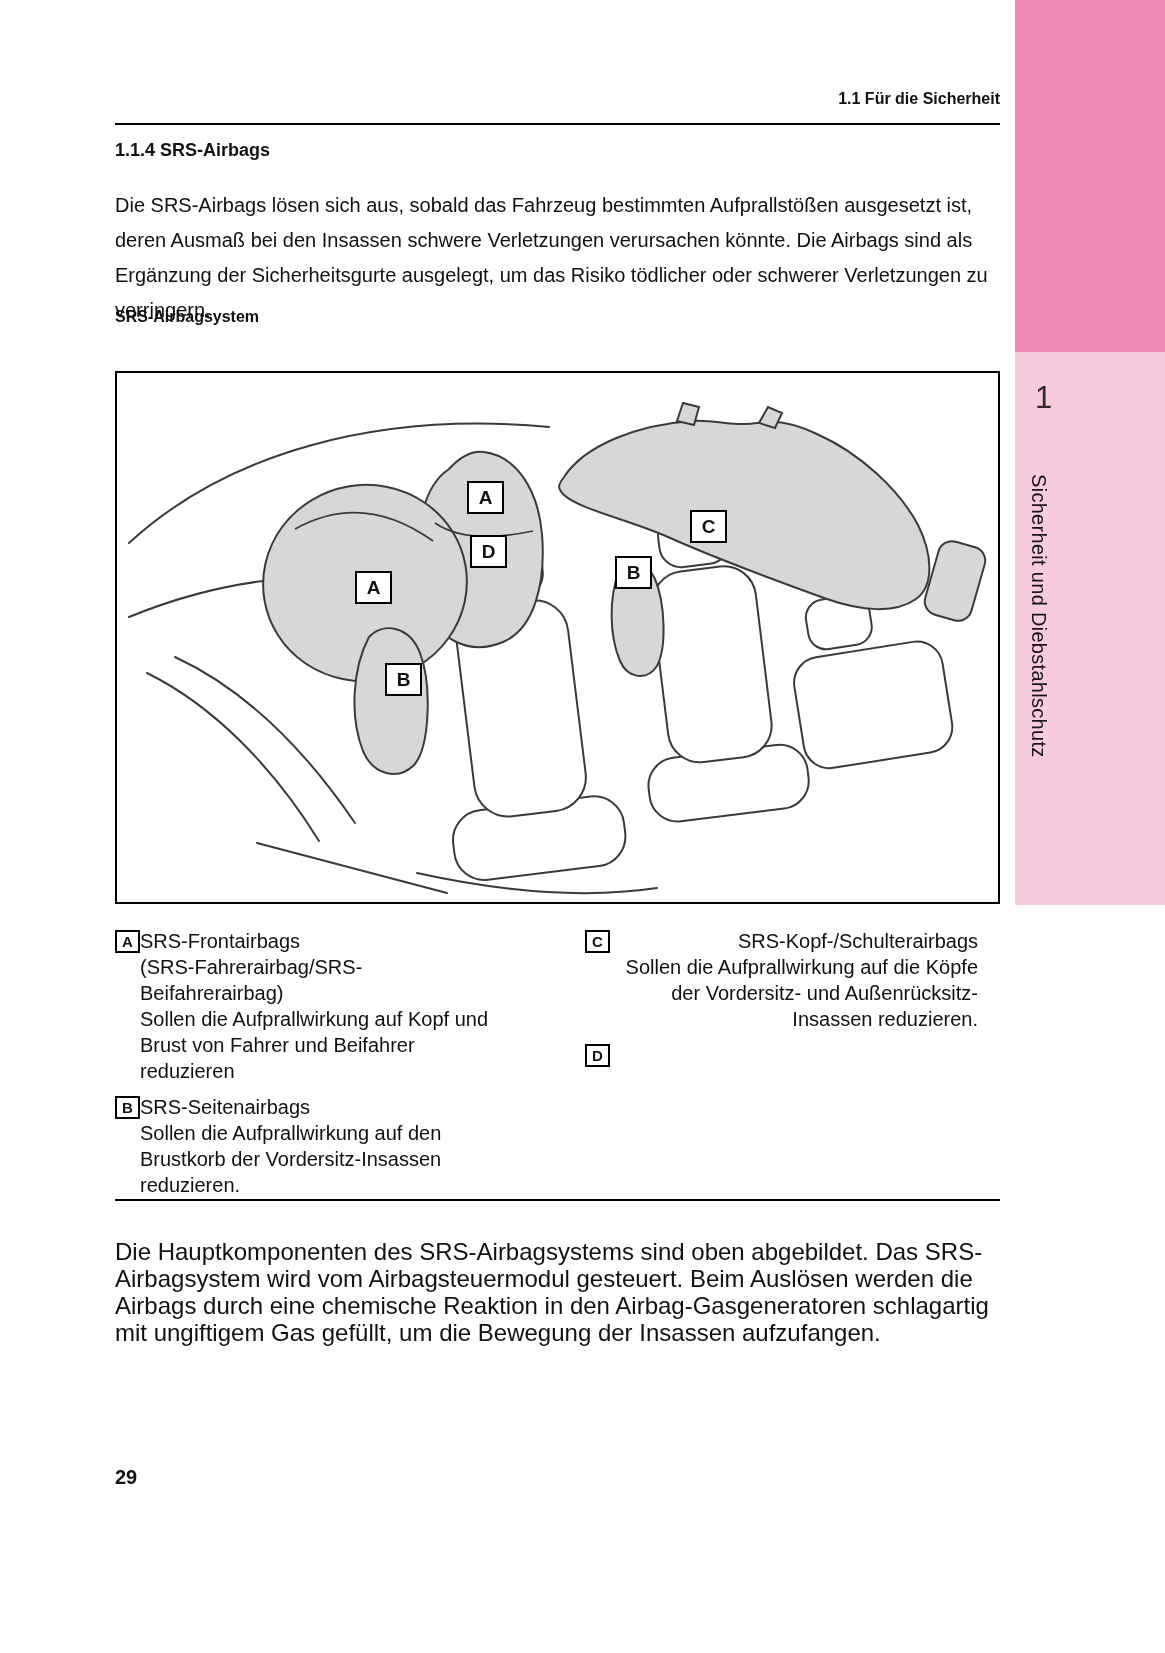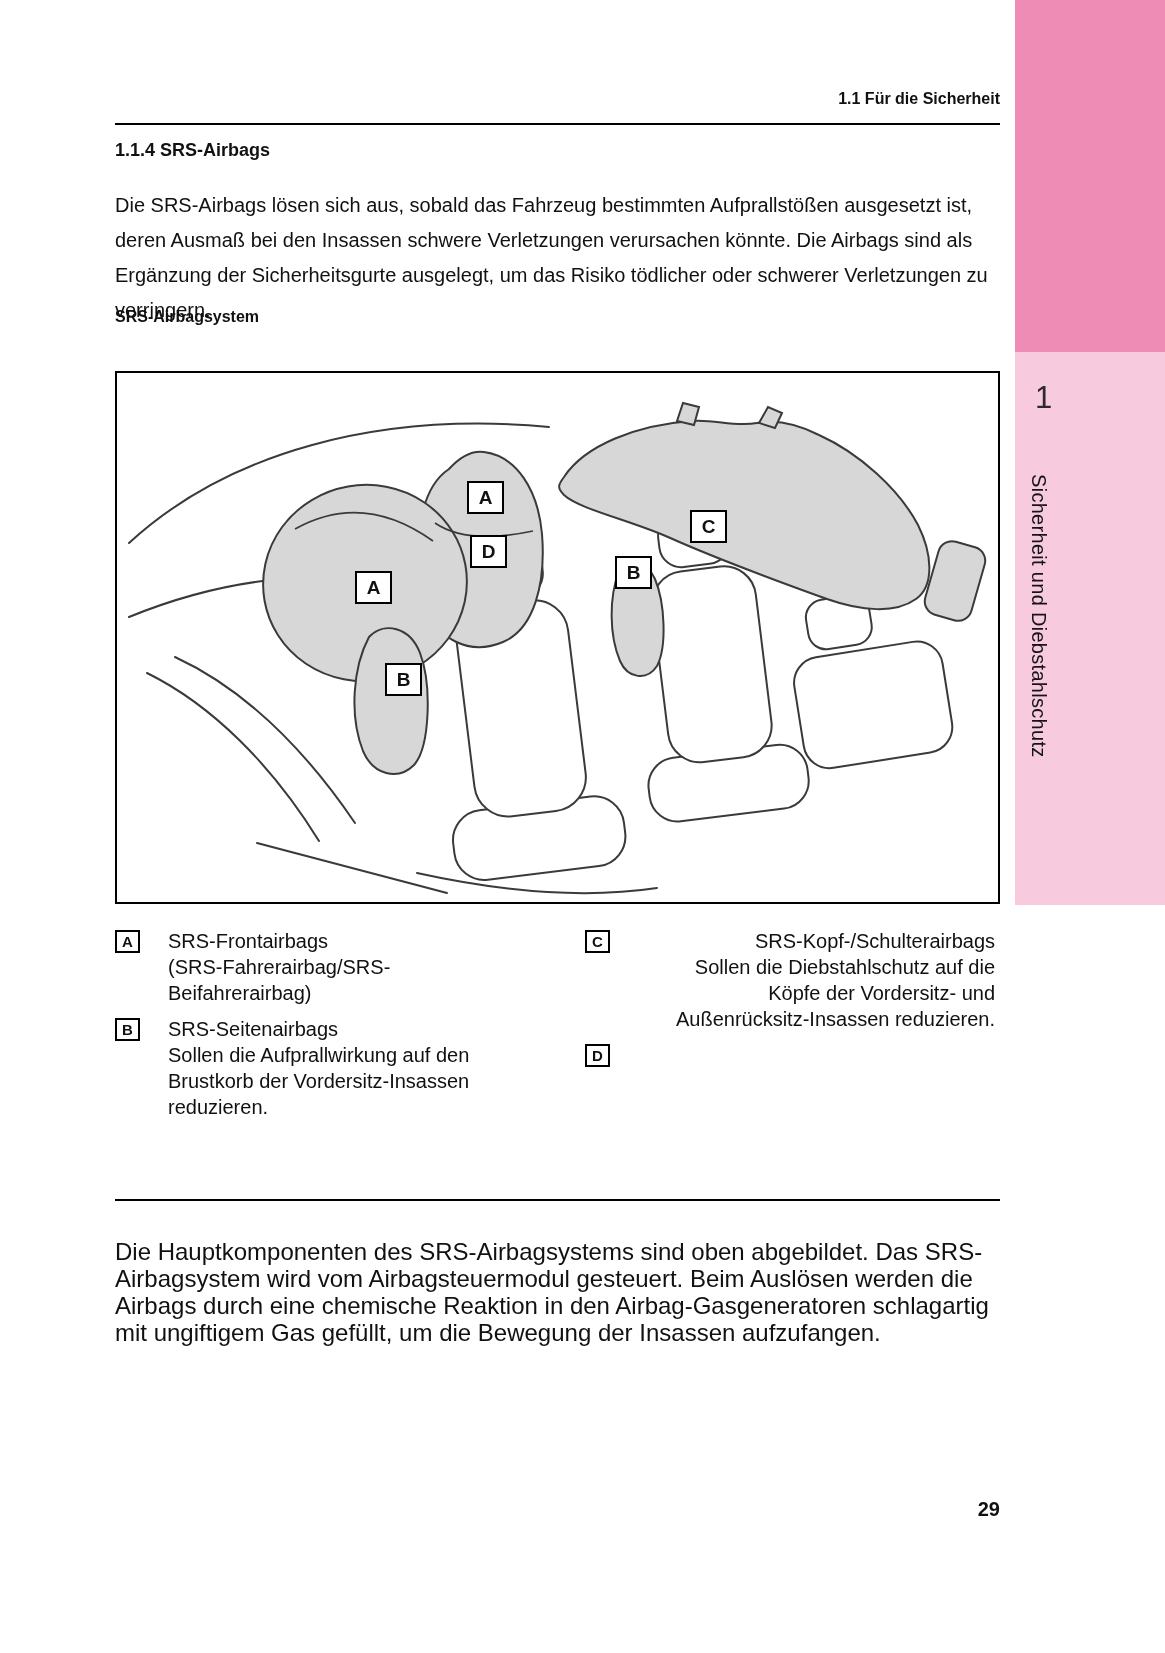--- a/index.html
+++ b/index.html
@@ -76,35 +76,35 @@
   .legend-col { position: absolute; top: 928px; }
   .legend-col.left  { left: 115px; width: 400px; }
   .legend-col.right { left: 585px; width: 410px; }
   .legend-item { display: flex; margin-bottom: 10px; }
   .key-box {
     flex: none; width: 25px; height: 23px; margin-top: 2px;
     border: 2px solid #000; box-sizing: border-box;
     display: flex; align-items: center; justify-content: center;
     font-weight: 700; font-size: 15px;
   }
-  .legend-text { margin-left: 28px; font-size: 20px; line-height: 26px; }
+  .legend-text { margin-left: 0; font-size: 20px; line-height: 26px; }
   .legend-text.left-w  { width: 360px; }
   .legend-text.right-w { width: 368px; text-align: right; }
 
   .bottom-rule {
     position: absolute; left: 115px; top: 1199px; width: 885px;
     height: 2px; background: #000;
   }
   .closing {
     position: absolute; left: 115px; top: 1238px; width: 880px;
     margin: 0; font-size: 24px; line-height: 27px;
   }
   .page-number {
-    position: absolute; left: 115px; top: 1498px; width: 885px;
-    text-align: right; font-weight: 700; font-size: 20px;
+    position: absolute; left: 115px; top: 1466px; width: 885px;
+    text-align: left; font-weight: 700; font-size: 20px;
   }
 </style>
 </head>
 <body>
 
 <div class="page">
 
   <div class="sidebar-accent"></div>
   <div class="chapter-tab">
     <div class="chapter-num">1</div>
@@ -173,37 +173,38 @@
     <div class="fig-label" style="left:498px; top:183px;">B</div>
     <div class="fig-label" style="left:573px; top:137px;">C</div>
   </div>
 
   <div class="legend-col left">
     <div class="legend-item">
       <span class="key-box">A</span>
       <div class="legend-text left-w">
         <div>SRS-Frontairbags</div>
         <div>(SRS-Fahrerairbag/SRS-Beifahrerairbag)</div>
+        <div>Sollen die Aufprallwirkung auf Kopf und Brust von Fahrer und Beifahrer reduzieren</div>
       </div>
     </div>
     <div class="legend-item">
       <span class="key-box">B</span>
       <div class="legend-text left-w">
         <div>SRS-Seitenairbags</div>
         <div>Sollen die Aufprallwirkung auf den Brustkorb der Vordersitz-Insassen reduzieren.</div>
       </div>
     </div>
   </div>
 
   <div class="legend-col right">
     <div class="legend-item">
       <span class="key-box">C</span>
       <div class="legend-text right-w">
         <div>SRS-Kopf-/Schulterairbags</div>
-        <div>Sollen die Diebstahlschutz auf die Köpfe der Vordersitz- und Außenrücksitz-Insassen reduzieren.</div>
+        <div>Sollen die Aufprallwirkung auf die Köpfe der Vordersitz- und Außenrücksitz-Insassen reduzieren.</div>
       </div>
     </div>
     <div class="legend-item">
       <span class="key-box">D</span>
     </div>
   </div>
 
   <div class="bottom-rule"></div>
 
   <p class="closing">Die Hauptkomponenten des SRS-Airbagsystems sind oben abgebildet. Das SRS-Airbagsystem wird vom Airbagsteuermodul gesteuert. Beim Auslösen werden die Airbags durch eine chemische Reaktion in den Airbag-Gasgeneratoren schlagartig mit ungiftigem Gas gefüllt, um die Bewegung der Insassen aufzufangen.</p>

